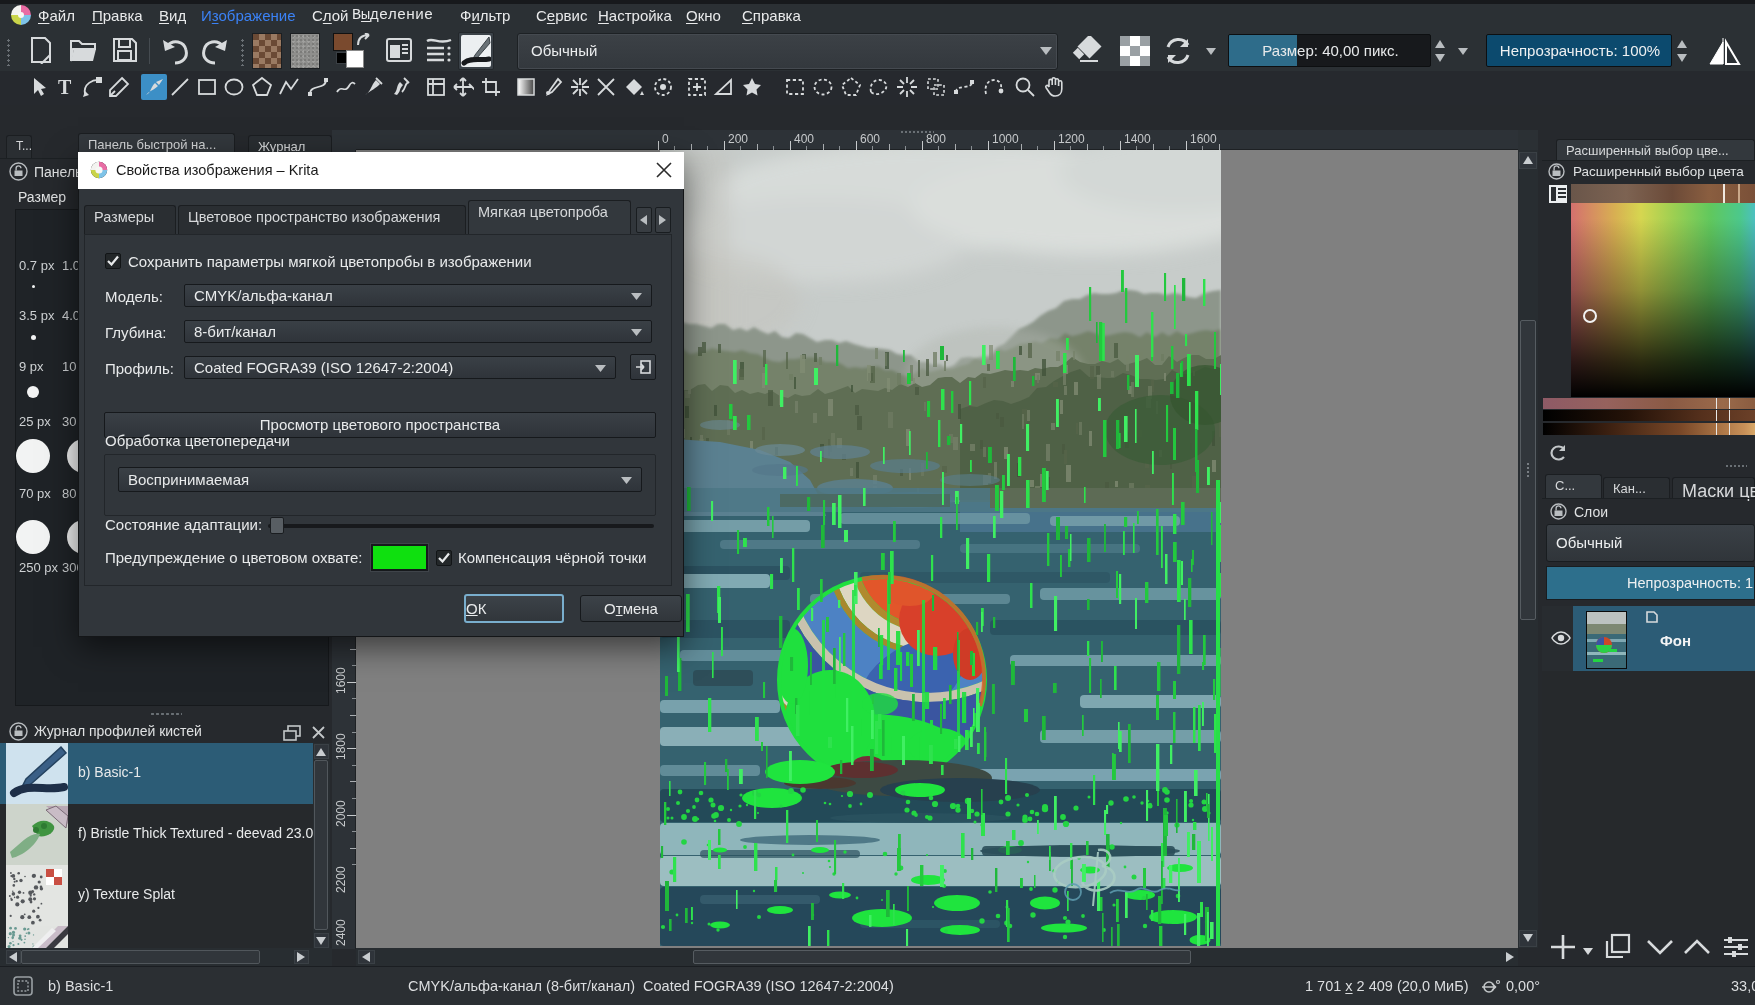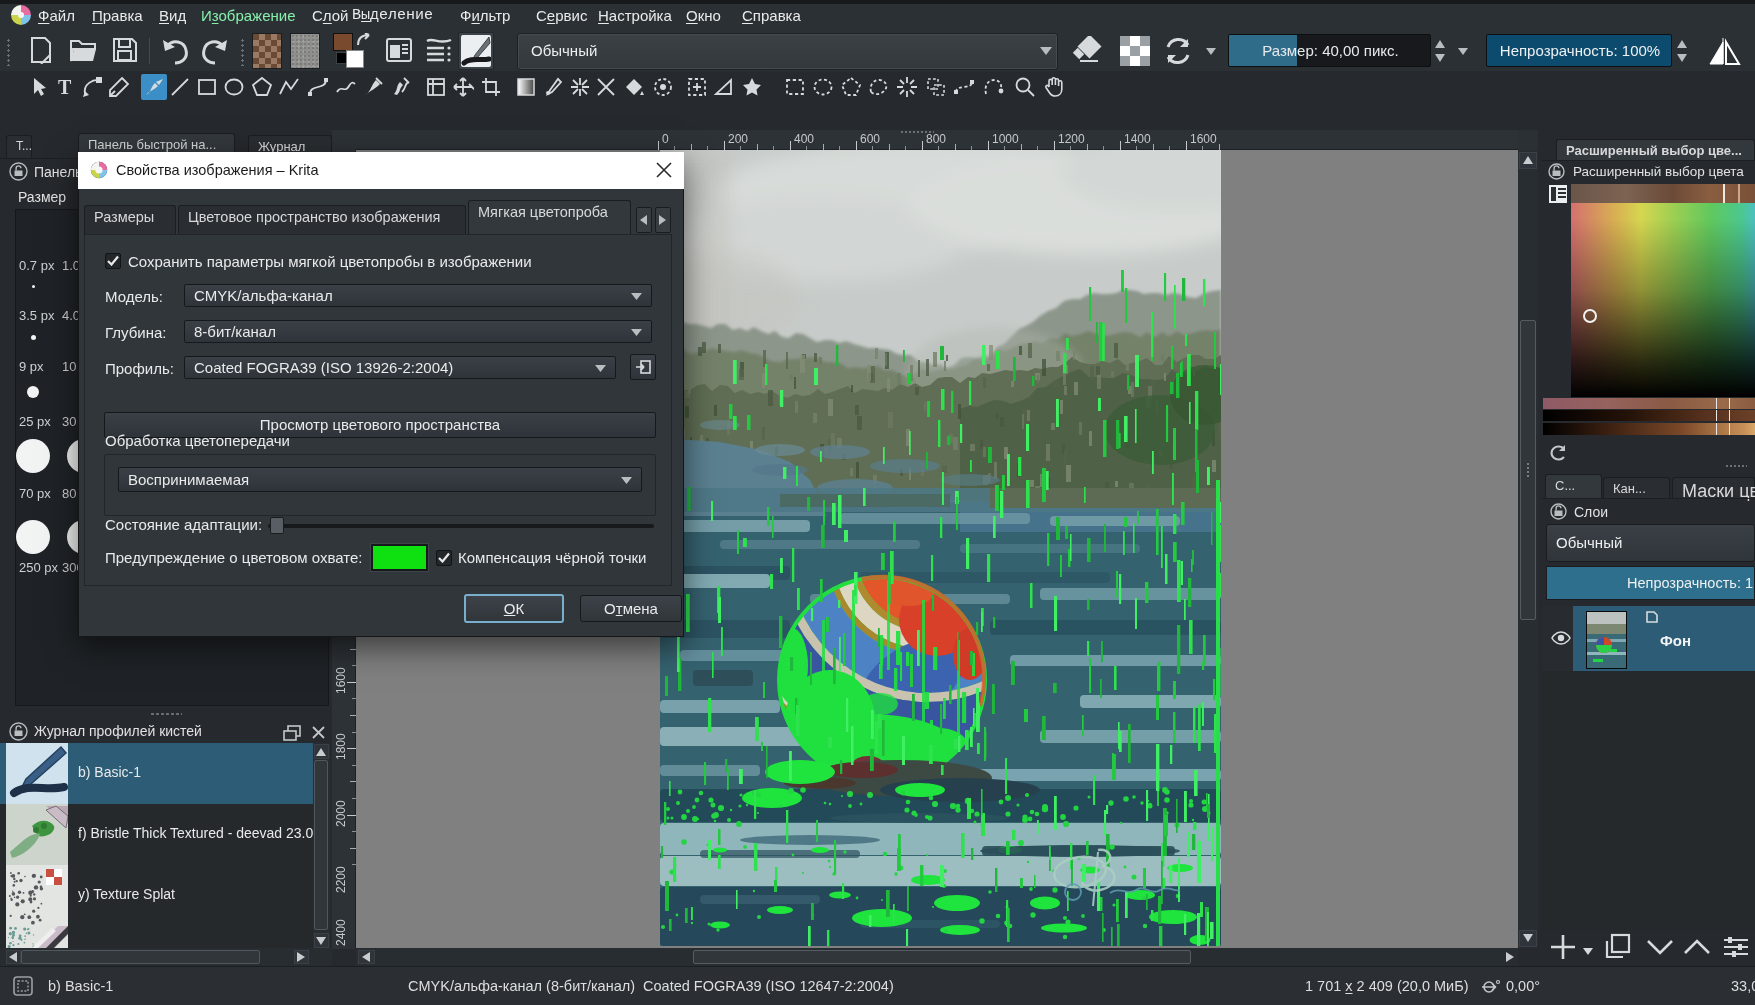--- a/index.html
+++ b/index.html
@@ -13,21 +13,21 @@
     <circle cx="11" cy="11" r="10" fill="#2b2b2b"></circle>
     <path d="M11 1 A10 10 0 0 1 21 11 L11 11 Z" fill="#e86ca4"></path>
     <path d="M21 11 A10 10 0 0 1 11 21 L11 11 Z" fill="#7ec3e8"></path>
     <path d="M11 21 A10 10 0 0 1 1 11 L11 11 Z" fill="#c9d44a"></path>
     <path d="M1 11 A10 10 0 0 1 11 1 L11 11 Z" fill="#f3f3f0"></path>
     <circle cx="11" cy="11" r="3" fill="#f7f7f5"></circle>
   </svg>
 <div class="txt" style="left:38px;top:7px;font-size:15px;color:#e9eaeb;"><span class="u">Ф</span>айл</div>
 <div class="txt" style="left:92px;top:7px;font-size:15px;color:#e9eaeb;"><span class="u">П</span>равка</div>
 <div class="txt" style="left:159px;top:7px;font-size:15px;color:#e9eaeb;"><span class="u">В</span>ид</div>
-<div class="txt" style="left:201px;top:7px;font-size:15px;color:#86efac;">И<span class="u">з</span>ображение</div>
+<div class="txt" style="left:201px;top:7px;font-size:15px;color:#3b82f6;">И<span class="u">з</span>ображение</div>
 <div class="txt" style="left:312px;top:7px;font-size:15px;color:#e9eaeb;">С<span class="u">л</span>ой</div>
 <div class="txt" style="left:352px;top:7px;font-size:15px;color:#e9eaeb;font-family:Liberation Mono, monospace;">В<span class="u">ы</span>деление</div>
 <div class="txt" style="left:460px;top:7px;font-size:15px;color:#e9eaeb;">Ф<span class="u">и</span>льтр</div>
 <div class="txt" style="left:536px;top:7px;font-size:15px;color:#e9eaeb;">С<span class="u">е</span>рвис</div>
 <div class="txt" style="left:598px;top:7px;font-size:15px;color:#e9eaeb;"><span class="u">Н</span>астройка</div>
 <div class="txt" style="left:686px;top:7px;font-size:15px;color:#e9eaeb;"><span class="u">О</span>кно</div>
 <div class="txt" style="left:742px;top:7px;font-size:15px;color:#e9eaeb;"><span class="u">С</span>правка</div>
 <div class="abs" style="left:0px;top:30px;width:1755px;height:41px;background:#2b3034"></div>
 <div class="abs" style="left:6px;top:38px;width:6px;height:28px;background-image:radial-gradient(circle,#6a7075 1.2px,transparent 1.4px);background-size:5px 5px;"></div>
 <svg class="abs" style="left:28px;top:36px;" width="26" height="28" viewBox="0 0 26 28">
@@ -1451,21 +1451,21 @@
 <div class="abs" style="left:358px;top:950px;width:17px;height:14px;background:#2f343a;border:1px solid #3a4045;"></div>
 <svg class="abs" style="left:362px;top:952px;" width="8" height="10" viewBox="0 0 8 10">
     <path d="M8 0 v10 L0 5 z" fill="#c9cdd0"></path>
   </svg>
 <svg class="abs" style="left:1506px;top:952px;" width="8" height="10" viewBox="0 0 8 10">
     <path d="M0 0 v10 L8 5 z" fill="#c9cdd0"></path>
   </svg>
 <div class="abs" style="left:693px;top:950px;width:498px;height:14px;background:#31363b;border:1px solid #565c61;border-radius:2px;"></div>
 <div class="abs" style="left:1542px;top:105px;width:213px;height:861px;background:#26292d;"></div>
 <div class="abs" style="left:1556px;top:139px;width:199px;height:22px;background:#33383d;border:1px solid #1b1e21;border-bottom:none;border-radius:3px 3px 0 0;"></div>
-<div class="txt" style="left:1566px;top:143px;font-size:13px;color:#d6d8da;font-weight:bold;">Расширенный выбор цве...</div>
+<div class="txt" style="left:1566px;top:143px;font-size:13px;color:#d6d8da;">Расширенный выбор цве...</div>
 <div class="abs" style="left:1542px;top:160px;width:213px;height:1px;background:#1c2023"></div>
 <svg class="abs" style="left:1548px;top:163px;" width="17" height="17" viewBox="0 0 17 17">
     <circle cx="8.5" cy="8.5" r="7.5" fill="none" stroke="#b9bdc0" stroke-width="1.4"></circle>
     <rect x="4.5" y="7.5" width="8" height="5.5" fill="#b9bdc0"></rect>
     <path d="M6.1 7.5 v-2.2 a2.4 2.4 0 0 1 4.8 0" fill="none" stroke="#b9bdc0" stroke-width="1.4"></path>
   </svg>
 <div class="txt" style="left:1573px;top:164px;font-size:13.5px;color:#dfe1e2;">Расширенный выбор цвета</div>
 <svg class="abs" style="left:1548px;top:184px;" width="20" height="20" viewBox="0 0 20 20">
     <rect x="1" y="1" width="18" height="18" fill="#eceff1"></rect>
     <rect x="3" y="3" width="5" height="14" fill="#2a2e32"></rect>
@@ -1613,21 +1613,21 @@
     <path d="M0 0 h11 l-5.5 7 z" fill="#b9bdc0"></path>
   </svg>
 <div class="txt" style="left:105px;top:324px;font-size:15px;color:#e8eaeb;">Глубина:</div>
 <div class="abs" style="left:184px;top:320px;width:468px;height:23px;background:linear-gradient(#3a4046,#2f343a);border:1px solid #16191c;border-radius:2px;"></div>
 <div class="txt" style="left:194px;top:322.5px;font-size:15px;color:#e8eaeb;">8-бит/канал</div>
 <svg class="abs" style="left:631px;top:328.5px;" width="11" height="7" viewBox="0 0 11 7">
     <path d="M0 0 h11 l-5.5 7 z" fill="#b9bdc0"></path>
   </svg>
 <div class="txt" style="left:105px;top:360px;font-size:15px;color:#e8eaeb;">Профиль:</div>
 <div class="abs" style="left:184px;top:356px;width:432px;height:23px;background:linear-gradient(#3a4046,#2f343a);border:1px solid #16191c;border-radius:2px;"></div>
-<div class="txt" style="left:194px;top:358.5px;font-size:15px;color:#e8eaeb;">Coated FOGRA39 (ISO 13926-2:2004)</div>
+<div class="txt" style="left:194px;top:358.5px;font-size:15px;color:#e8eaeb;">Coated FOGRA39 (ISO 12647-2:2004)</div>
 <svg class="abs" style="left:595px;top:364.5px;" width="11" height="7" viewBox="0 0 11 7">
     <path d="M0 0 h11 l-5.5 7 z" fill="#b9bdc0"></path>
   </svg>
 <div class="abs" style="left:630px;top:354px;width:26px;height:26px;background:linear-gradient(#3a4046,#2f343a);border:1px solid #16191c;border-radius:2px;"></div>
 <svg class="abs" style="left:635px;top:360px;" width="16" height="14" viewBox="0 0 16 14">
     <rect x="6" y="1" width="9" height="12" fill="none" stroke="#d7dadc" stroke-width="1.6"></rect>
     <path d="M1 7 h8 M9 7 l-3 -3 M9 7 l-3 3" stroke="#d7dadc" stroke-width="1.6" fill="none"></path>
   </svg>
 <div class="abs" style="left:104px;top:412px;width:552px;height:26px;background:linear-gradient(#3a4046,#2f343a);border:1px solid #16191c;border-radius:2px;">
     <div style="text-align:center;line-height:24px;font-size:15px;color:#e8eaeb;font-family:Liberation Sans,sans-serif;">Просмотр цветового пространства</div>
@@ -1643,16 +1643,16 @@
 <div class="abs" style="left:268px;top:524px;width:386px;height:4px;background:#17191c;border-radius:2px;"></div>
 <div class="abs" style="left:270px;top:517px;width:14px;height:17px;background:#585e63;border:1px solid #1a1d20;border-radius:2px;"></div>
 <div class="txt" style="left:105px;top:549px;font-size:15px;color:#e8eaeb;">Предупреждение о цветовом охвате:</div>
 <div class="abs" style="left:371px;top:544px;width:57px;height:27px;background:#0fe00f;border:2px solid #16191c;outline:1px solid #3f444a;"></div>
 <div class="abs" style="left:436px;top:550px;width:16px;height:16px;background:#232729;border:1px solid #121517;border-radius:2px;"></div>
 <svg class="abs" style="left:438px;top:552px;" width="12" height="11" viewBox="0 0 12 11">
     <path d="M1 6 L4.5 9.5 L11 1.5" stroke="#e8eaeb" stroke-width="2.2" fill="none"></path>
   </svg>
 <div class="txt" style="left:458px;top:549px;font-size:15px;color:#e8eaeb;">Компенсация чёрной точки</div>
 <div class="abs" style="left:464px;top:594px;width:100px;height:29px;background:linear-gradient(#3c4248,#31363b);border:2px solid #79aecd;border-radius:3px;">
-    <div style="text-align:center;line-height:25px;font-size:15px;color:#e8eaeb;font-family:Liberation Sans,sans-serif;"><span style="text-decoration:underline;">О</span>К</div>
+    <div style="line-height:25px;font-size:15px;color:#e8eaeb;font-family:Liberation Sans,sans-serif;"><span style="text-decoration:underline;">О</span>К</div>
   </div>
 <div class="abs" style="left:580px;top:595px;width:102px;height:27px;background:linear-gradient(#3c4248,#31363b);border:1px solid #16191c;border-radius:3px;">
     <div style="text-align:center;line-height:25px;font-size:15px;color:#e8eaeb;font-family:Liberation Sans,sans-serif;">О<span style="text-decoration:underline;">т</span>мена</div>
   </div>
 </body></html>

